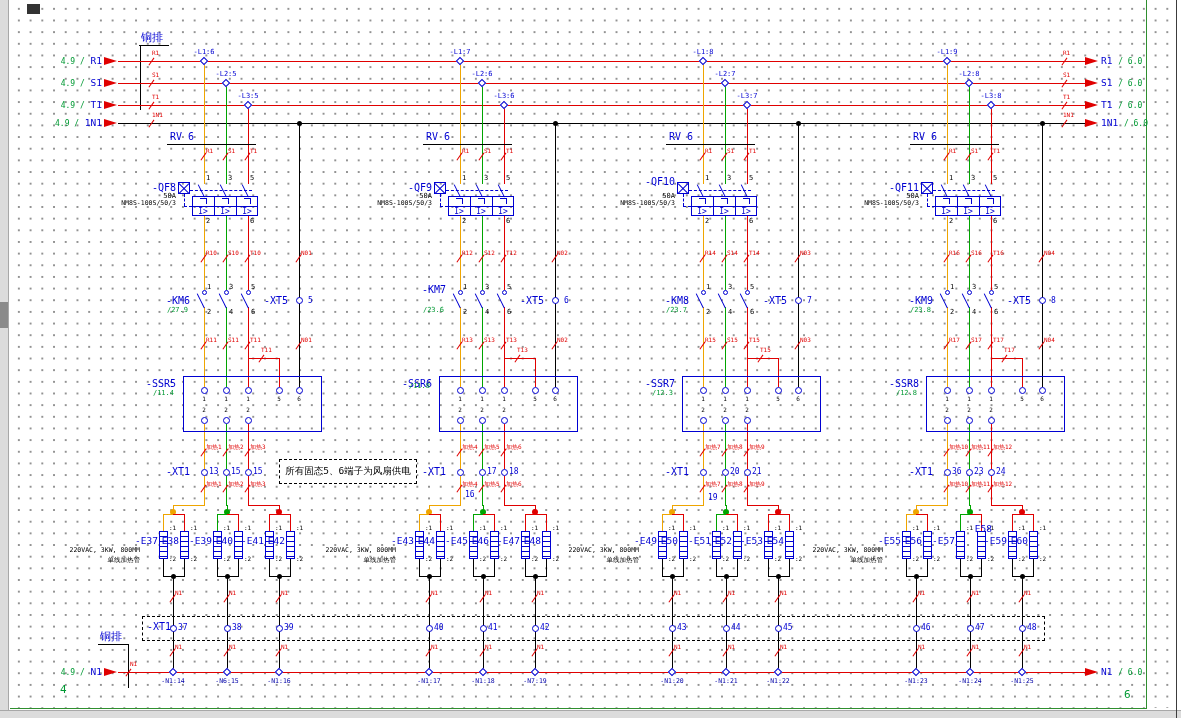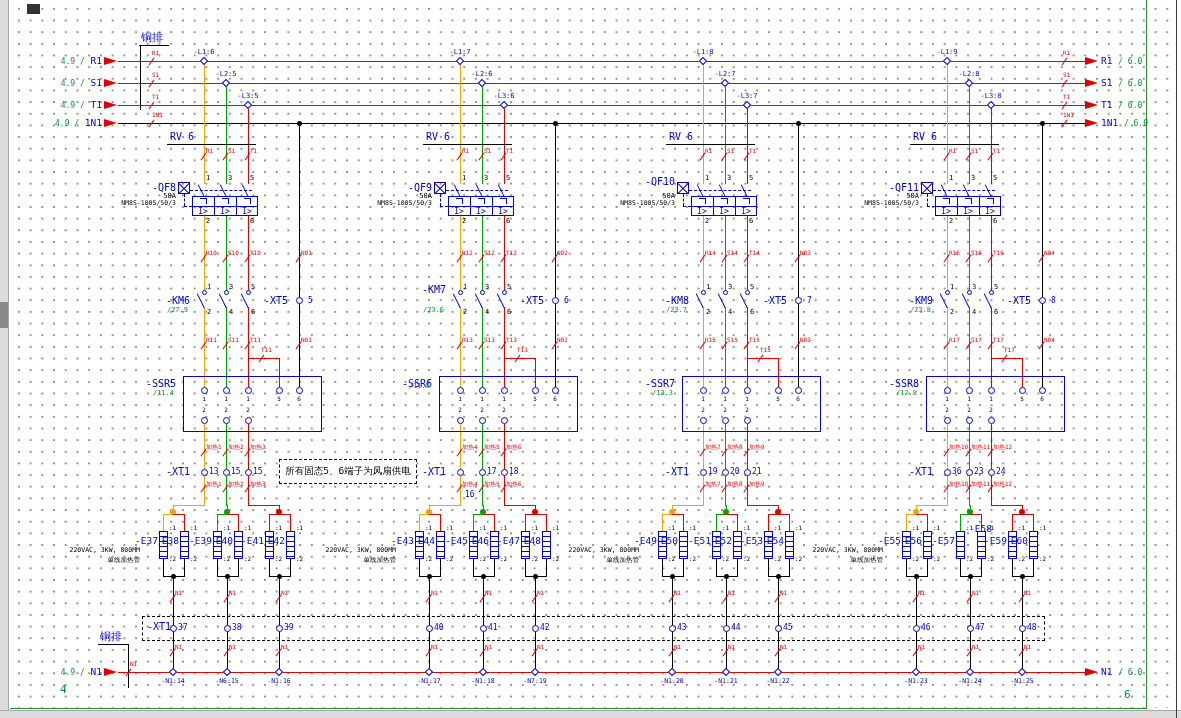--- a/index.html
+++ b/index.html
@@ -736,21 +736,21 @@
   <div class="sl" style="left:-5px;top:452px"></div>
   <div class="t f6 r" style="left:2px;top:444px">加热7</div>
   <div class="sl" style="left:17px;top:452px"></div>
   <div class="t f6 r" style="left:24px;top:444px">加热8</div>
   <div class="sl" style="left:39px;top:452px"></div>
   <div class="t f6 r" style="left:46px;top:444px">加热9</div>
   <div class="t f10 b ra" style="left:-64px;top:466px;width:50px">-XT1</div>
   <div class="circ" style="left:-3.5px;top:468.5px"></div>
   <div class="circ" style="left:18.5px;top:468.5px"></div>
   <div class="circ" style="left:40.5px;top:468.5px"></div>
-  <div class="t f8 b" style="left:5px;top:467px">19</div>
+  <div class="t f8 b" style="left:5px;top:493px">19</div>
   <div class="t f8 b" style="left:27px;top:467px">20</div>
   <div class="t f8 b" style="left:49px;top:467px">21</div>
   <div class="sl" style="left:-5px;top:488px"></div>
   <div class="t f6 r" style="left:2px;top:481px">加热7</div>
   <div class="sl" style="left:17px;top:488px"></div>
   <div class="t f6 r" style="left:24px;top:481px">加热8</div>
   <div class="sl" style="left:39px;top:488px"></div>
   <div class="t f6 r" style="left:46px;top:481px">加热9</div>
 
   <div class="h wY" style="left:-31px;top:505px;width:32px"></div>

